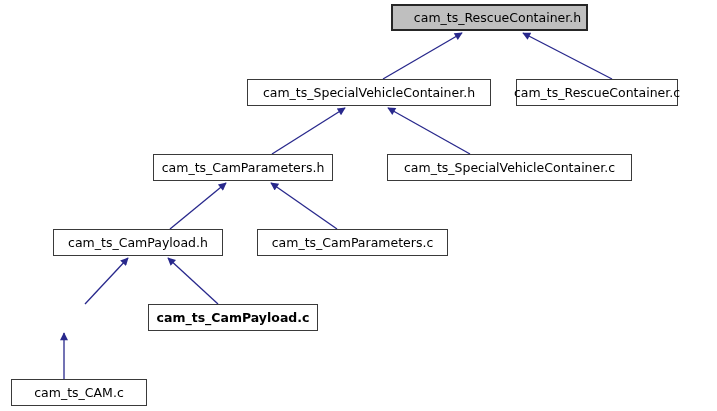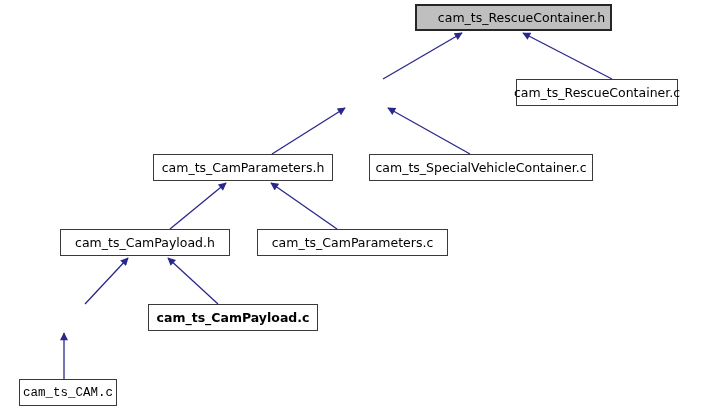--- a/index.html
+++ b/index.html
@@ -37,30 +37,30 @@
     white-space: nowrap;
     z-index: 2;
     cursor: pointer;
   }
   .node.highlighted {
     background: #bfbfbf;
     border: 2px solid #262626;
     cursor: default;
   }
   
-  .n0 { left: 415px; top: 4px;   width: 197px; padding-left: 16px; }
+  .n0 { left: 391px; top: 4px;   width: 197px; padding-left: 16px; }
   .n1 { left: 247px; top: 79px;  width: 244px; }
   .n2 { left: 516px; top: 79px;  width: 162px; }
   .n3 { left: 153px; top: 154px; width: 180px; }
-  .n4 { left: 369px; top: 154px; width: 224px; text-align: center; }
-  .n5 { left: 60px;  top: 229px; width: 170px; }
+  .n4 { left: 387px; top: 154px; width: 245px; text-align: center; }
+  .n5 { left: 53px;  top: 229px; width: 170px; }
   .n6 { left: 257px; top: 229px; width: 191px; }
   .n7 { left: 7px;   top: 304px; width: 118px; }
   .n8 { left: 148px; top: 304px; width: 170px; font-weight: bold; }
-  .n9 { left: 19px;   top: 379px; width: 98px; font-family: Liberation Mono, monospace; }
+  .n9 { left: 11px;   top: 379px; width: 136px; }
   .edge {
     stroke: #28288c;
     stroke-width: 1.3;
     fill: none;
   }
 </style>
 </head>
 <body>
 
 <div id="canvas">
@@ -76,20 +76,21 @@
     <line class="edge" x1="272" y1="154" x2="345" y2="108" marker-end="url(#arrow)"></line>
     <line class="edge" x1="470" y1="154" x2="388" y2="108" marker-end="url(#arrow)"></line>
     <line class="edge" x1="170" y1="229" x2="226" y2="183" marker-end="url(#arrow)"></line>
     <line class="edge" x1="337" y1="229" x2="271" y2="183" marker-end="url(#arrow)"></line>
     <line class="edge" x1="85" y1="304" x2="128" y2="258" marker-end="url(#arrow)"></line>
     <line class="edge" x1="218" y1="304" x2="168" y2="258" marker-end="url(#arrow)"></line>
     <line class="edge" x1="64" y1="379" x2="64" y2="333" marker-end="url(#arrow)"></line>
   </svg>
 
   <div class="node n0 highlighted">cam_ts_RescueContainer.h</div>
+  <div class="node n1">cam_ts_SpecialVehicleContainer.h</div>
   <div class="node n2">cam_ts_RescueContainer.c</div>
   <div class="node n3">cam_ts_CamParameters.h</div>
   <div class="node n4">cam_ts_SpecialVehicleContainer.c</div>
   <div class="node n5">cam_ts_CamPayload.h</div>
   <div class="node n6">cam_ts_CamParameters.c</div>
   <div class="node n8">cam_ts_CamPayload.c</div>
   <div class="node n9">cam_ts_CAM.c</div>
 
 </div>
 

